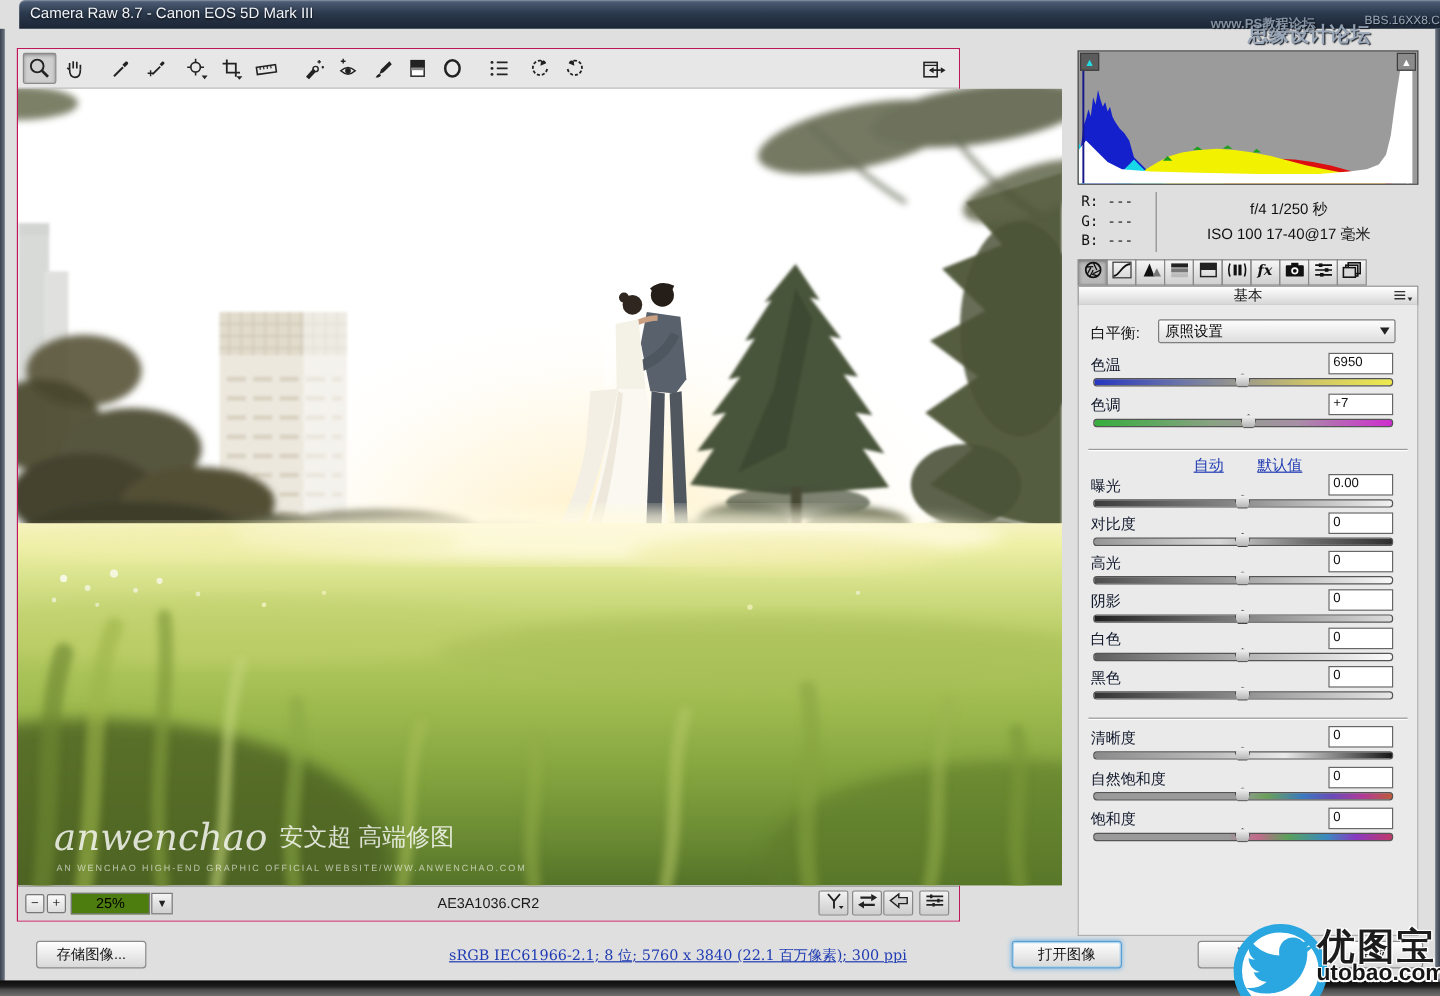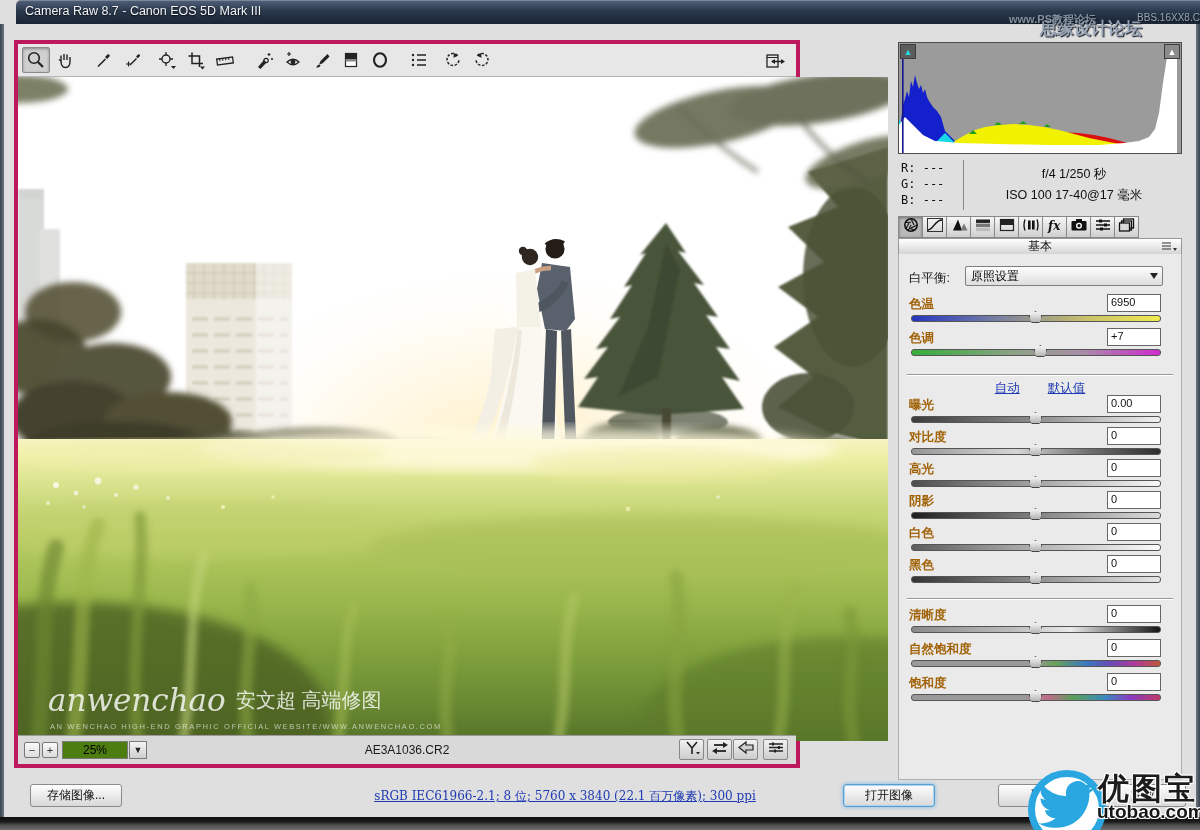--- a/index.html
+++ b/index.html
@@ -23,21 +23,21 @@
   .fwm1{position:absolute;right:74px;top:17px;font-size:17px;font-weight:bold;color:#97a5b6;text-shadow:1px 1px 1px #10151d;opacity:.95;white-space:nowrap;}
   .fwm2{position:absolute;right:120px;top:12px;font-size:11px;font-weight:bold;color:#8e9cac;text-shadow:1px 1px 1px #10151d;opacity:.9;}
   .fwm3{position:absolute;right:0;top:12px;font-size:10px;font-weight:normal;color:#98a6b6;text-shadow:1px 1px 1px #10151d;}
   .win-left,.win-right{position:absolute;top:24px;bottom:12px;width:4px;background:linear-gradient(90deg,#3a4350,#6b7480);}
   .win-left{left:0;} .win-right{right:0;background:linear-gradient(90deg,#6b7480,#3a4350);}
   .win-bottom{position:absolute;left:0;right:0;bottom:0;height:13px;
     background:linear-gradient(#0c0c0c 0%,#1d1d1d 38%,#4c4c4c 60%,#6e6e6e 100%);}
   
   .frame{
     position:absolute;left:14px;top:40px;width:786px;height:728px;
-    background:#fff;border:4px solid #be185d;box-sizing:border-box;
+    background:#fff;border:1px solid #be185d;box-sizing:border-box;
   }
   .toolbar{
     position:absolute;left:0;top:0;right:0;height:33px;background:#e7e7e7;
     border-bottom:1px solid #b5b5b5;display:flex;align-items:center;padding-left:4px;box-sizing:border-box;
   }
   .tbtn{width:26px;height:24px;display:flex;align-items:center;justify-content:center;margin-right:1px;border:1px solid transparent;border-radius:2px;}
   .tbtn.selected{border:1px solid #8a8a8a;background:#d0d0d0;box-shadow:inset 0 1px 3px rgba(0,0,0,.35);}
   .tbtn svg{display:block;}
   .tb-gap{width:10px;} .tb-gap-s{width:5px;}
   .tbtn.right{position:absolute;right:6px;top:4px;}
@@ -77,21 +77,21 @@
   .pbody{position:absolute;left:3px;top:214px;width:284px;height:526px;background:#eaeaea;
     border:1px solid #aeaeae;border-top:none;box-sizing:border-box;}
   .wb-label{position:absolute;left:10px;top:16px;font-size:12.5px;color:#101010;}
   .wb-select{position:absolute;left:66px;top:12px;width:198px;height:20px;background:linear-gradient(#fdfdfd,#dedede);
     border:1px solid #7e7e7e;box-sizing:border-box;font-size:12px;line-height:18px;padding-left:5px;border-radius:2px;}
   .wb-select .dd{position:absolute;right:4px;top:6px;width:0;height:0;border-left:4px solid transparent;border-right:4px solid transparent;border-top:6px solid #222;}
   .sep{position:absolute;left:8px;right:8px;height:1px;background:#999;box-shadow:0 1px 0 #fff;}
   .autolinks{position:absolute;left:0;right:0;text-align:center;font-size:12.5px;}
   .autolinks a{color:#1f3bb3;text-decoration:underline;margin:0 14px;}
   .srow{position:absolute;left:8px;right:6px;height:30px;}
-  .slbl{position:absolute;left:2px;top:0;font-size:12.5px;color:#a16207;font-weight:bold;}
+  .slbl{position:absolute;left:2px;top:0;font-size:12.5px;color:#0f172a;}
   .sval{position:absolute;top:-2px;right:14px;width:46px;height:14px;border:1px solid #666;background:#fff;
     font-size:11px;padding:1px 3px;color:#111;}
   .strack{position:absolute;left:4px;right:14px;top:19px;height:5px;border:1px solid #555;border-radius:3px;}
   .sthumb{position:absolute;left:calc(50% - 7px);top:-5px;width:13px;height:12px;
     background:linear-gradient(#f4f4f4,#b4b4b4);border:1px solid #444;box-sizing:border-box;
     clip-path:polygon(50% 0,100% 42%,80% 100%,20% 100%,0 42%);}
   .tint-pos .sthumb{left:calc(52% - 7px);}
   .t-temp{background:linear-gradient(90deg,#2636c0,#6e77a8 30%,#a19e86 52%,#cdc468 72%,#eeea4e);}
   .t-tint{background:linear-gradient(90deg,#35ae3c,#8aa284 40%,#a88fa6 68%,#cf2ccf);}
   .t-exposure{background:linear-gradient(90deg,#3c3c3c,#8d8d8d 50%,#f1f1f1);}

